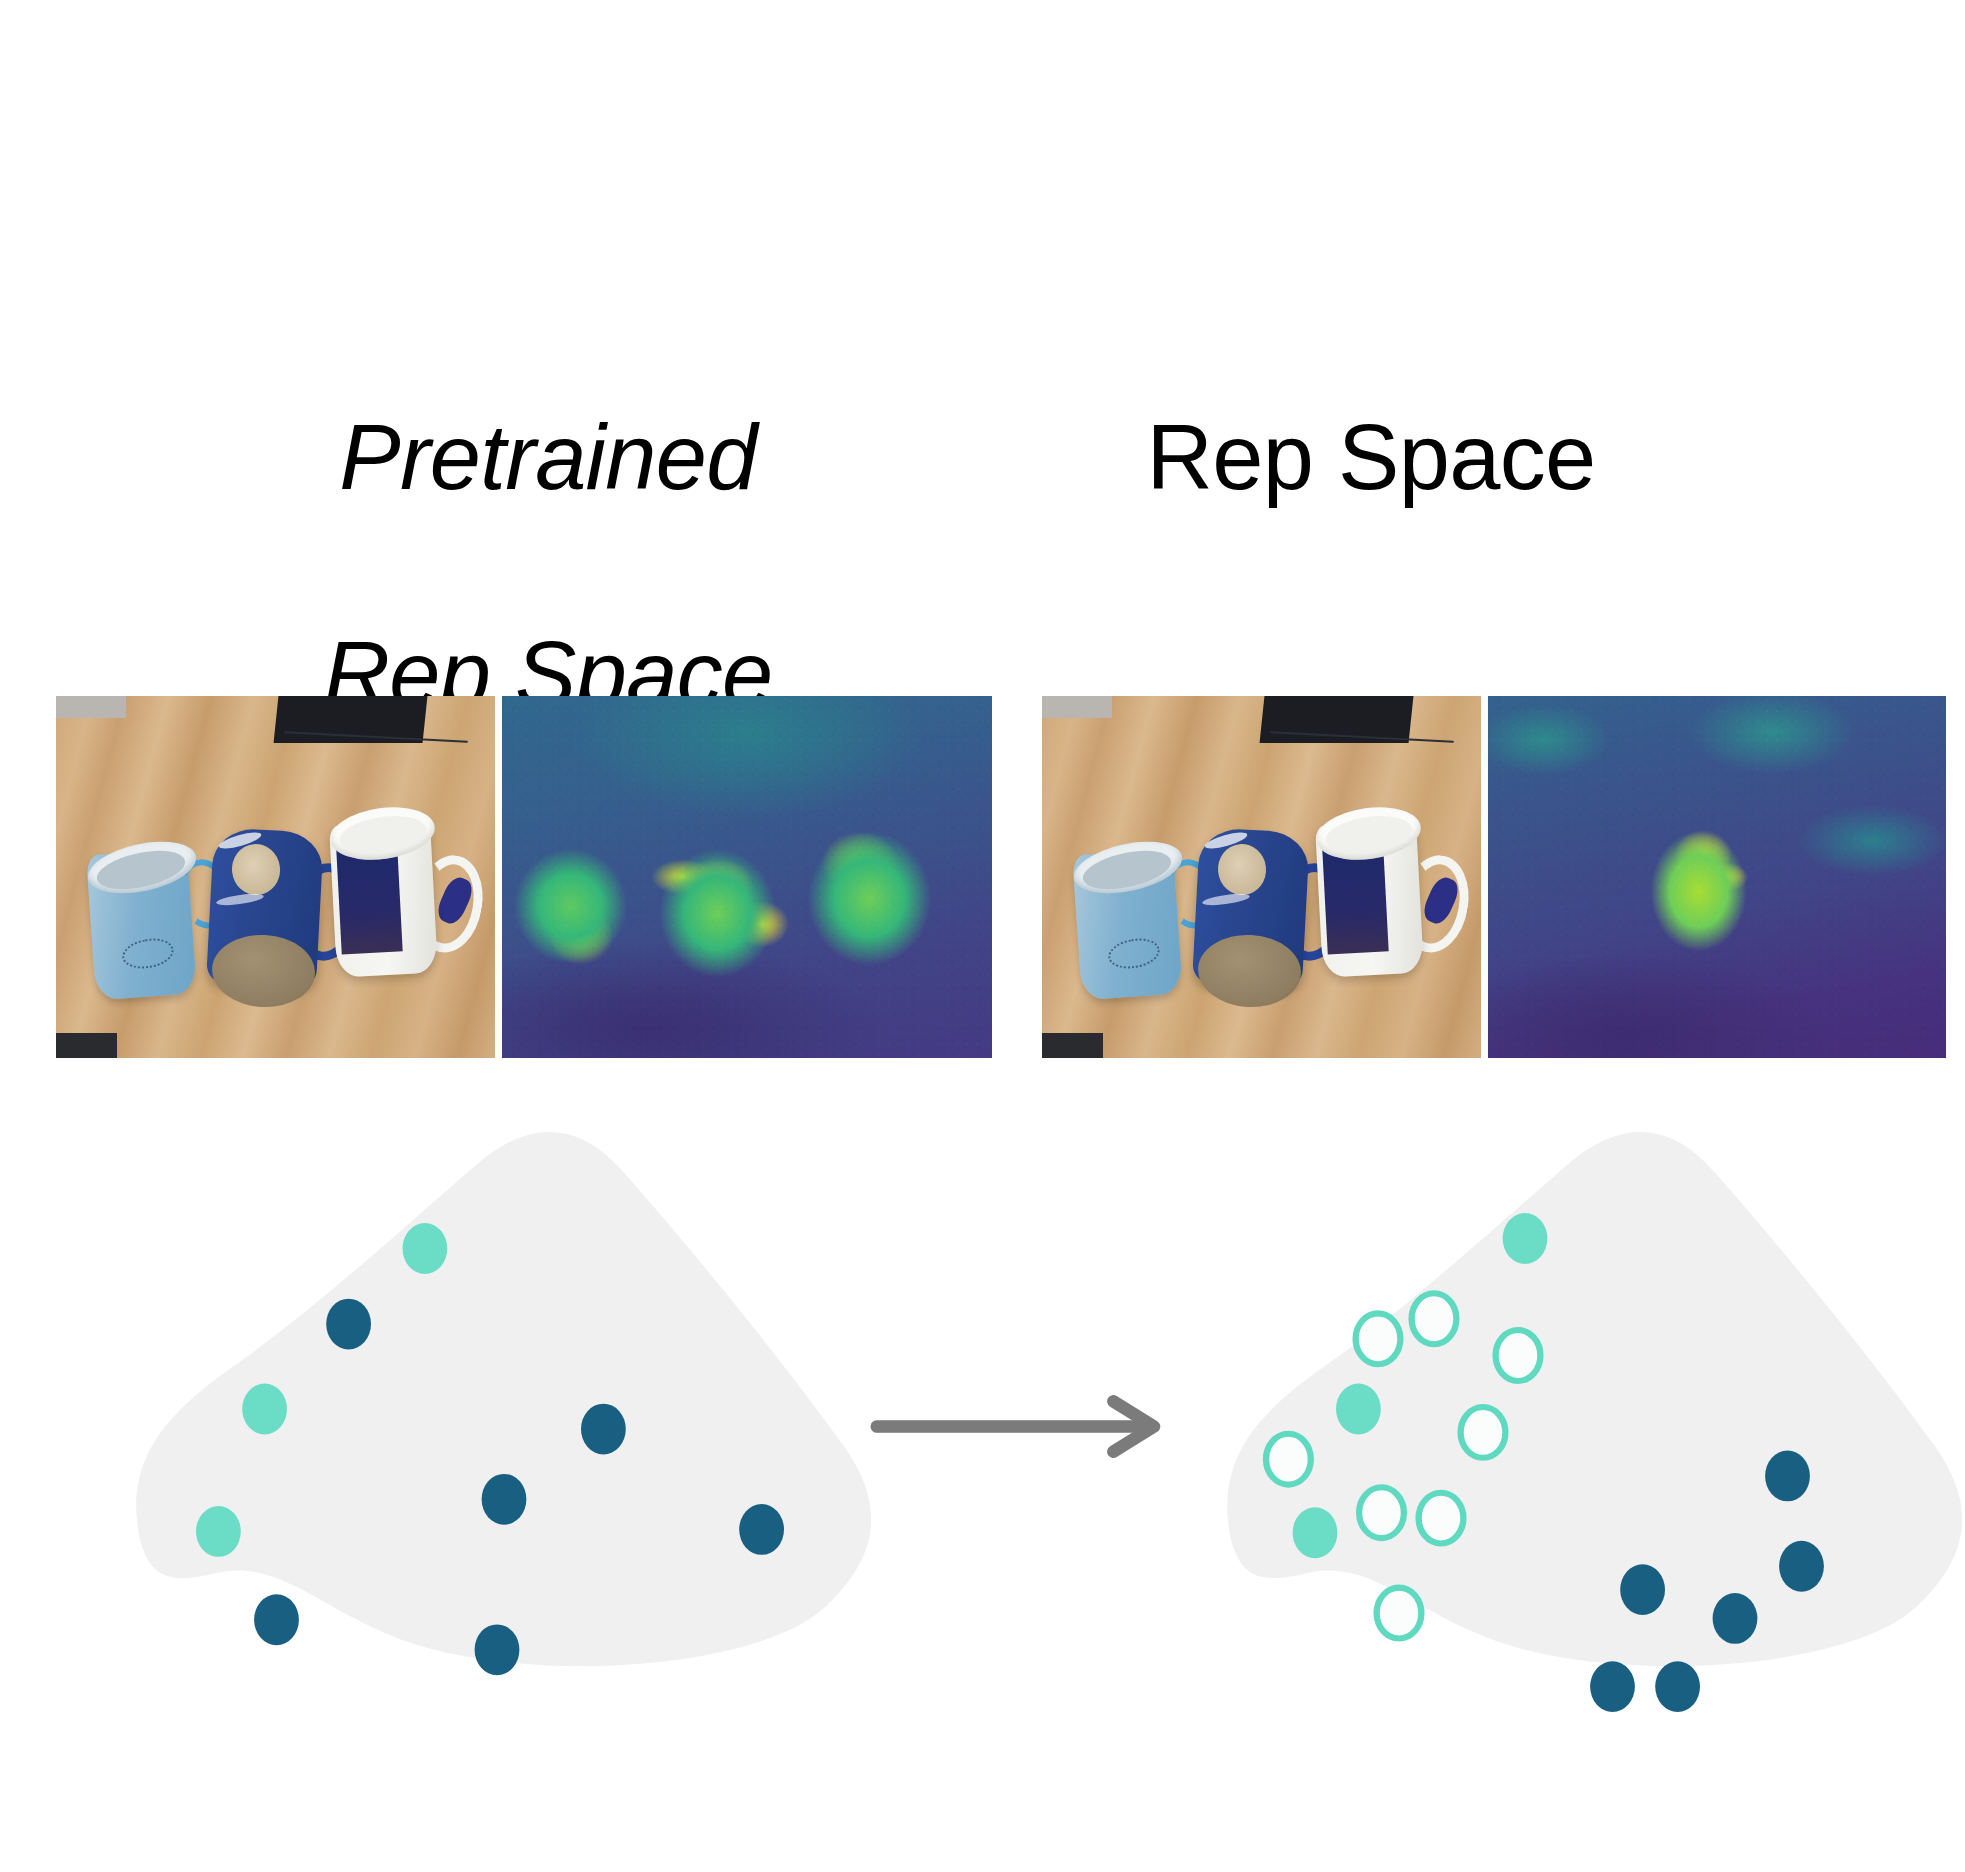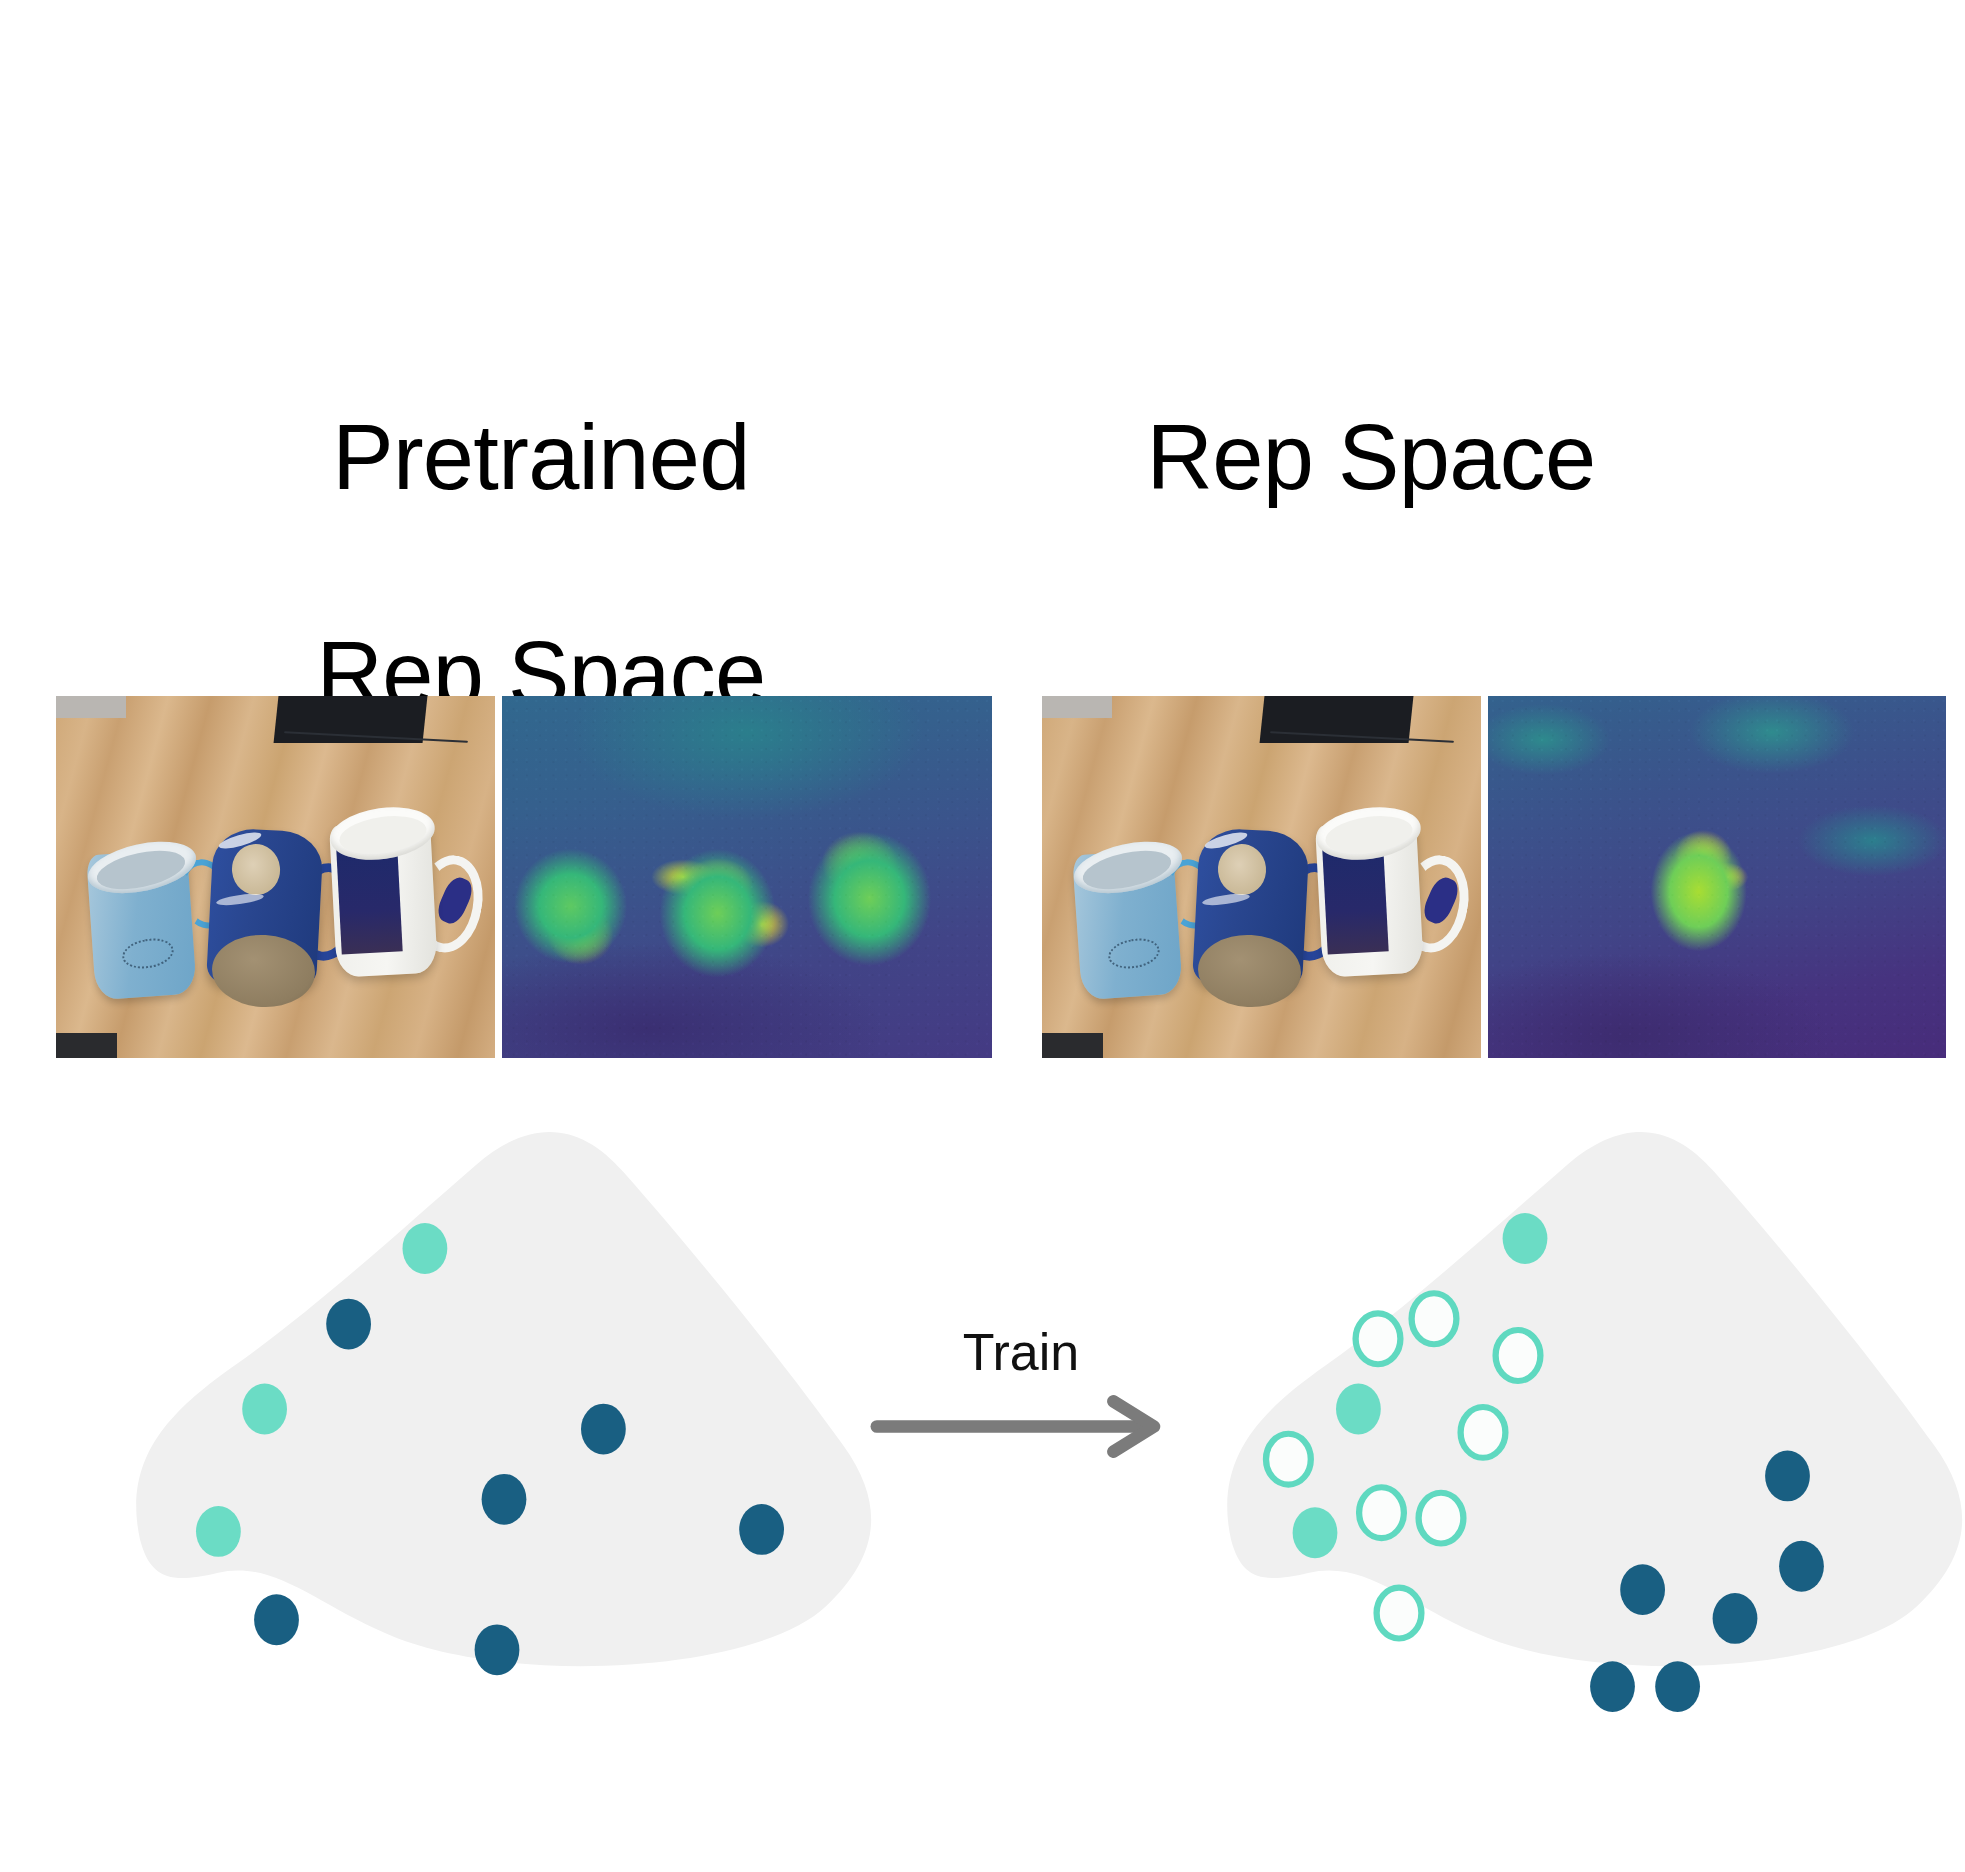--- a/index.html
+++ b/index.html
@@ -21,21 +21,21 @@
     position: absolute;
     text-align: center;
     color: #000000;
     font-family: "Liberation Sans", sans-serif;
     font-weight: 400;
     font-size: 92px;
     line-height: 1.18;
     letter-spacing: -0.7px;
     white-space: pre-line;
   }
-  #title-left  { left: 163px;  top: 294px; width: 756px; }
+  #title-left  { left: 170px;  top: 294px; width: 756px; font-style: italic; }
   #title-right { left: 993px; top: 294px; width: 756px; }
 
   .title-line-1 { display: block; }
   .title-line-2 { display: block; }
 
   
   .panel-row { position: absolute; top: 696px; height: 362px; }
   #panel-row-left  { left: 56px;   width: 936px; }
   #panel-row-right { left: 1042px; width: 904px; }
 
@@ -350,21 +350,20 @@
         <ellipse cx="895" cy="700" rx="32" ry="38" fill="#195f82"></ellipse>
         <ellipse cx="800" cy="778" rx="32" ry="38" fill="#195f82"></ellipse>
         <ellipse cx="668" cy="735" rx="32" ry="38" fill="#195f82"></ellipse>
         <ellipse cx="625" cy="880" rx="32" ry="38" fill="#195f82"></ellipse>
         <ellipse cx="718" cy="880" rx="32" ry="38" fill="#195f82"></ellipse>
       </g>
   </svg>
 </div>
 
 <div id="train-group">
-  <div id="train-label">Train</div>
   <svg id="train-arrow-svg" viewBox="0 0 440 96" preserveAspectRatio="none">
     <g id="arrow-group" fill="none" stroke="#7b7b7b" stroke-width="18" stroke-linecap="round" stroke-linejoin="round">
       <line x1="14" y1="48" x2="400" y2="48"></line>
       <polyline points="352,12 410,48 352,84"></polyline>
     </g>
   </svg>
 </div>
 
 
 </body></html>

